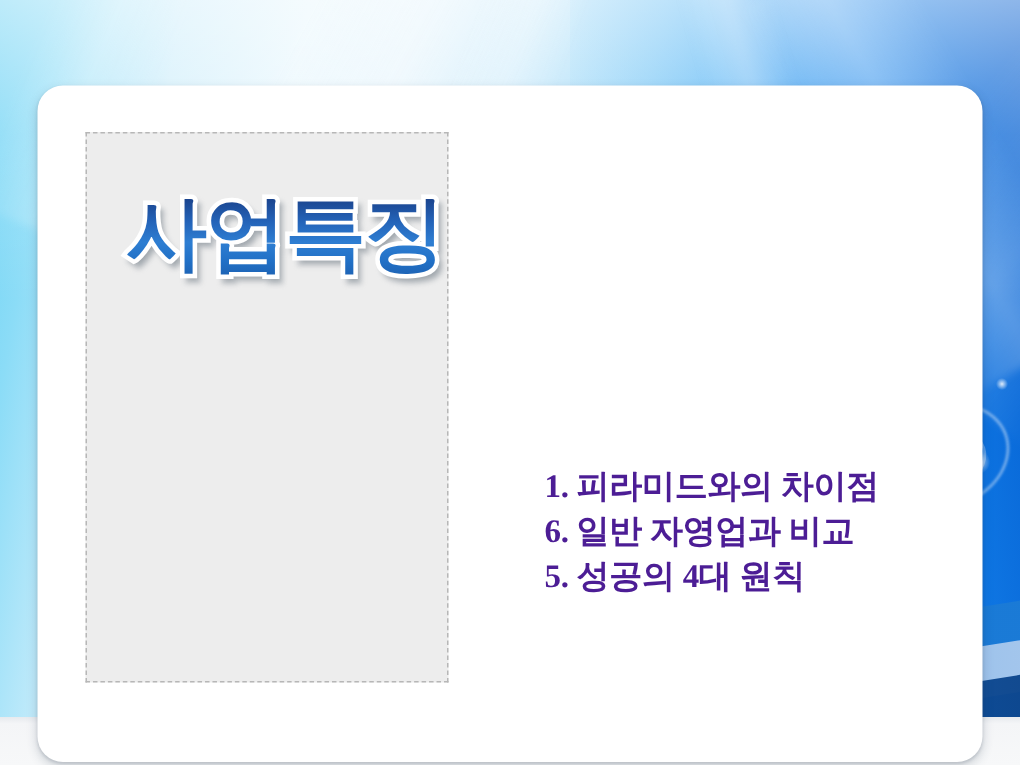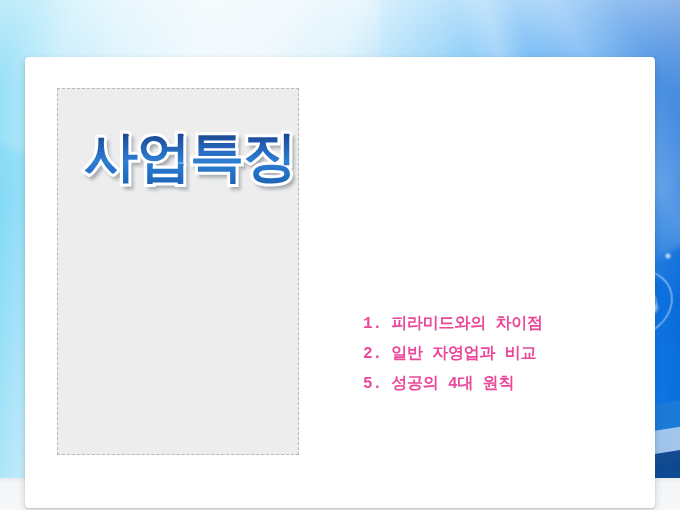--- a/index.html
+++ b/index.html
@@ -130,21 +130,21 @@
   }
 
   
   .card {
     position: absolute;
     left: 25px;
     top: 57px;
     width: 630px;
     height: 451px;
     background: #ffffff;
-    border-radius: 4px;
+    border-radius: 17px;
     box-shadow: 0 3px 7px rgba(40,60,80,0.20), 0 1px 2px rgba(40,60,80,0.14);
   }
 
   
   .dashbox {
     position: absolute;
     left: 32px;
     top: 31px;
     width: 242px;
     height: 367px;
@@ -203,24 +203,24 @@
   }
 
   
   .bullets {
     position: absolute;
     left: 338px;
     top: 252px;
     width: 280px;
   }
   .bullet-line {
-    font-family: Liberation Mono, monospace;
-    font-size: 16px;
+    font-family: Liberation Serif, serif;
+    font-size: 22px;
     font-weight: bold;
-    color: #ec4899;
+    color: #4c1d95;
     line-height: 30px;
     white-space: nowrap;
     letter-spacing: -0.2px;
   }
 </style>
 </head>
 <body>
 
 <div id="slide">
 
@@ -256,18 +256,18 @@
     <div class="title-wrap">
       <div class="title">
         <span class="shadow-layer">사업특징</span>
         <span class="stroke-layer">사업특징</span>
         <span class="fill-layer">사업특징</span>
       </div>
     </div>
 
     <div class="bullets">
       <div class="bullet-line">1. 피라미드와의 차이점</div>
-      <div class="bullet-line">2. 일반 자영업과 비교</div>
+      <div class="bullet-line">6. 일반 자영업과 비교</div>
       <div class="bullet-line">5. 성공의 4대 원칙</div>
     </div>
 
   </div>
 </div>
 
 </body></html>

